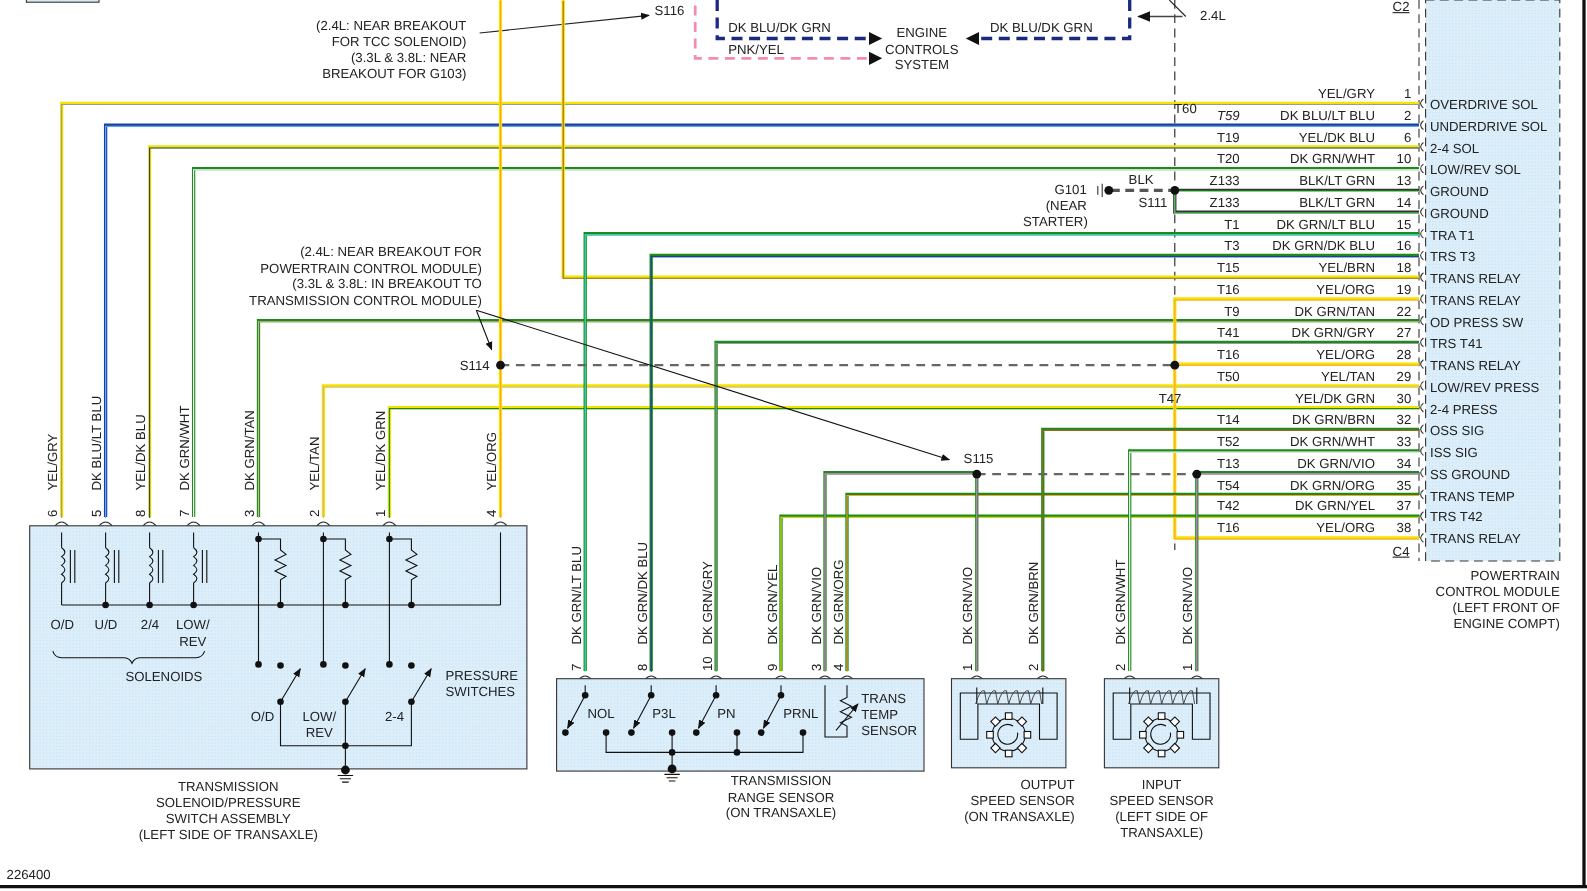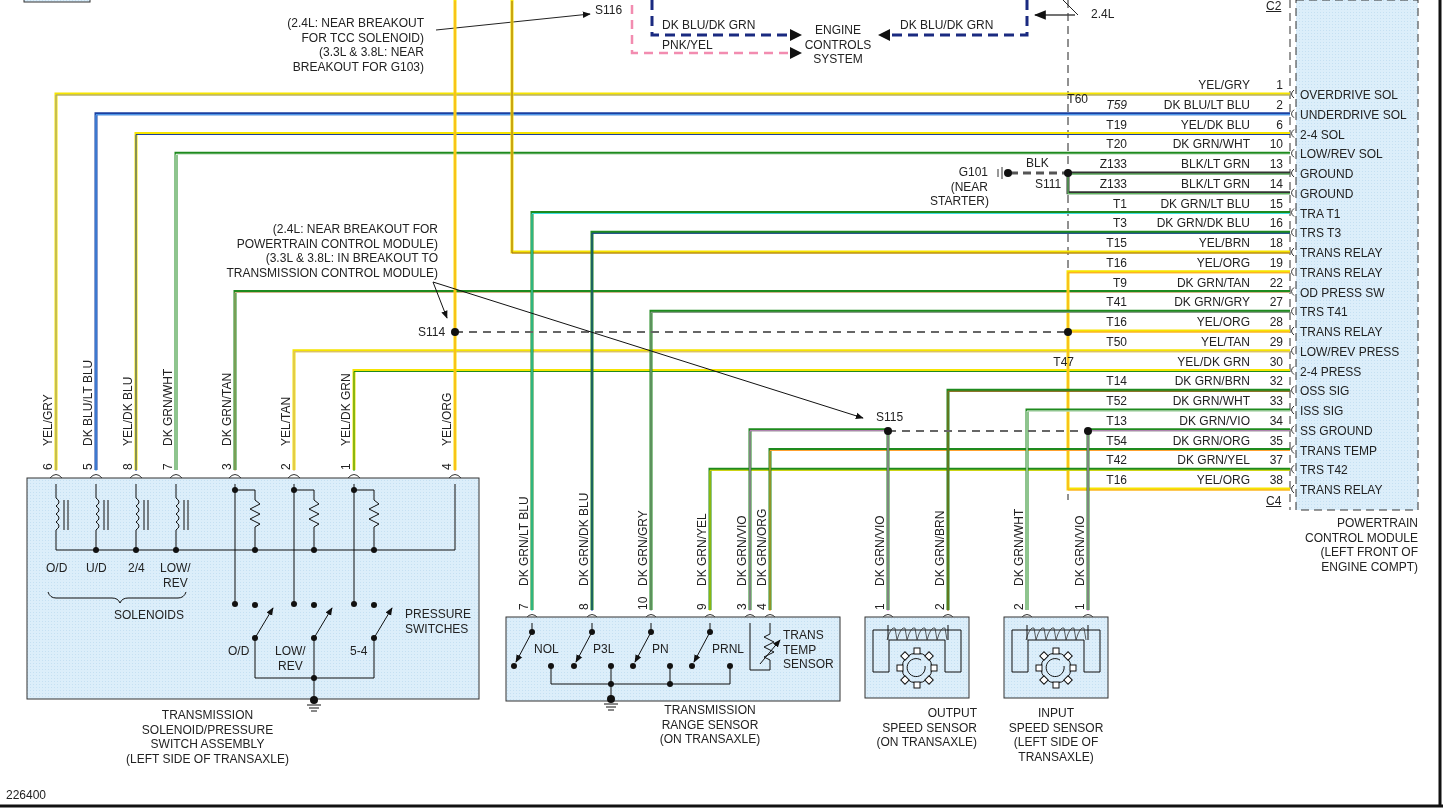--- a/index.html
+++ b/index.html
@@ -408,21 +408,21 @@
 <div id="boxlabels">
       <div class="lbl " style="left: 46px; top: 561px;">O/D</div>
       <div class="lbl " style="left: 86px; top: 561px;">U/D</div>
       <div class="lbl " style="left: 128px; top: 561px;">2/4</div>
       <div class="lbl c" style="left: 160px; top: 561px;">LOW/
 REV</div>
       <div class="lbl " style="left: 82px; top: 608px; margin-left: 32px;">SOLENOIDS</div>
       <div class="lbl c" style="left: 228px; top: 644px;">O/D</div>
       <div class="lbl c" style="left: 275px; top: 644px;">LOW/
 REV</div>
-      <div class="lbl c" style="left: 350px; top: 644px;">5-4</div>
+      <div class="lbl c" style="left: 350px; top: 644px;">2-4</div>
       <div class="lbl " style="left: 405px; top: 607px;">PRESSURE
 SWITCHES</div>
       <div class="lbl " style="left: 534px; top: 642px;">NOL</div>
       <div class="lbl " style="left: 593px; top: 642px;">P3L</div>
       <div class="lbl " style="left: 652px; top: 642px;">PN</div>
       <div class="lbl " style="left: 712px; top: 642px;">PRNL</div>
       <div class="lbl " style="left: 783px; top: 628px;">TRANS
 TEMP
 SENSOR</div>
     </div>

